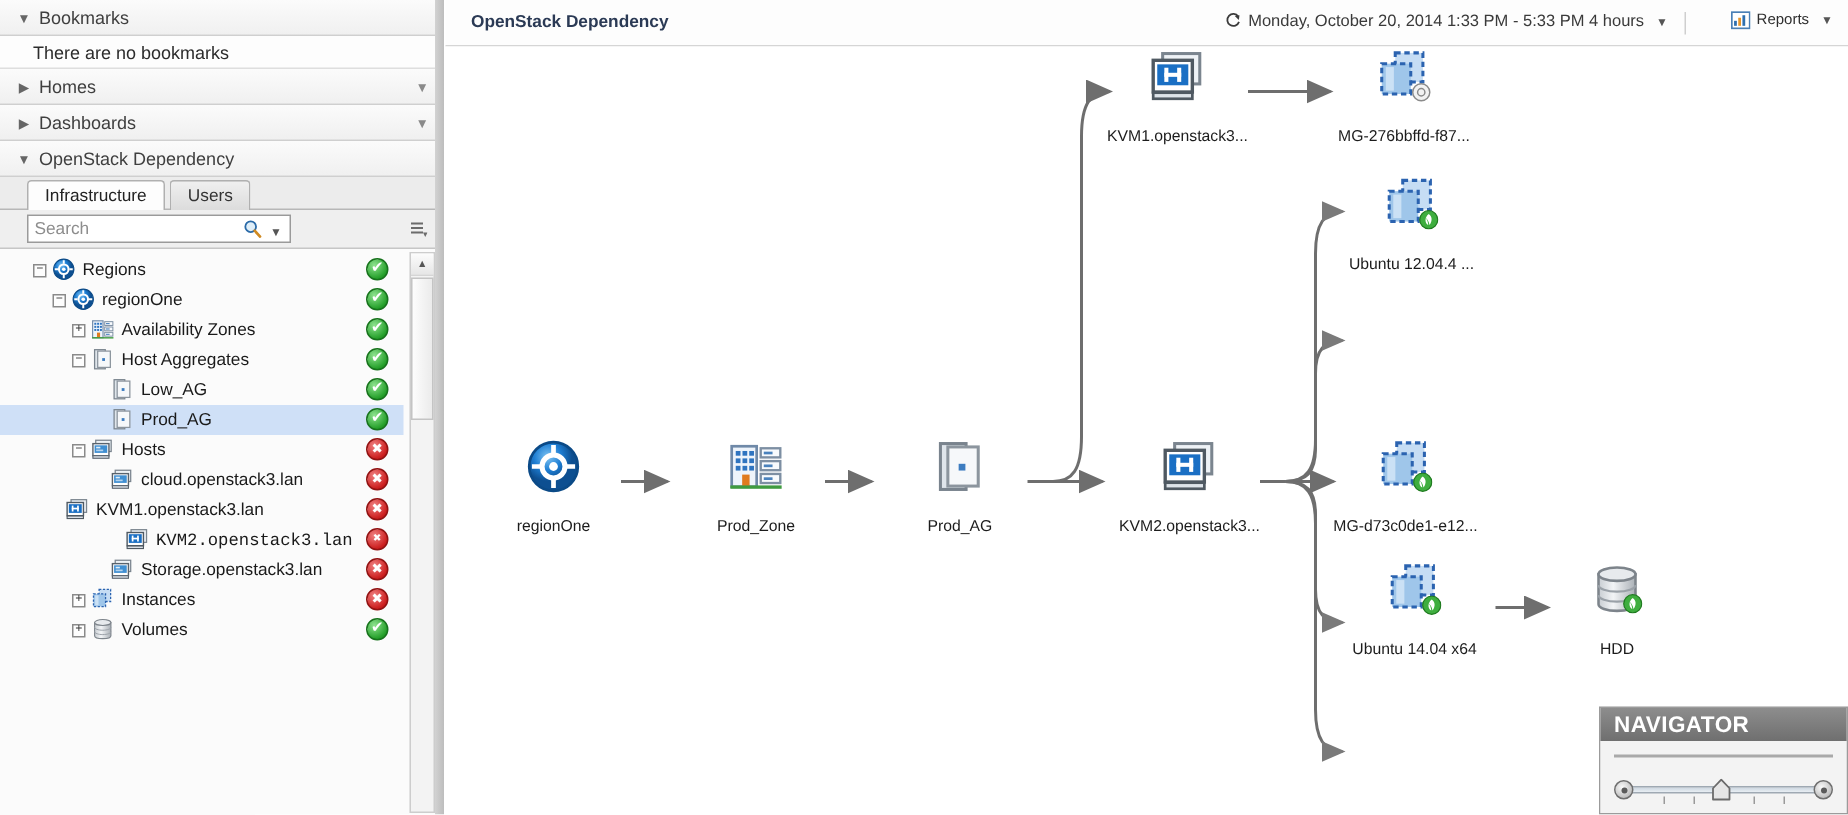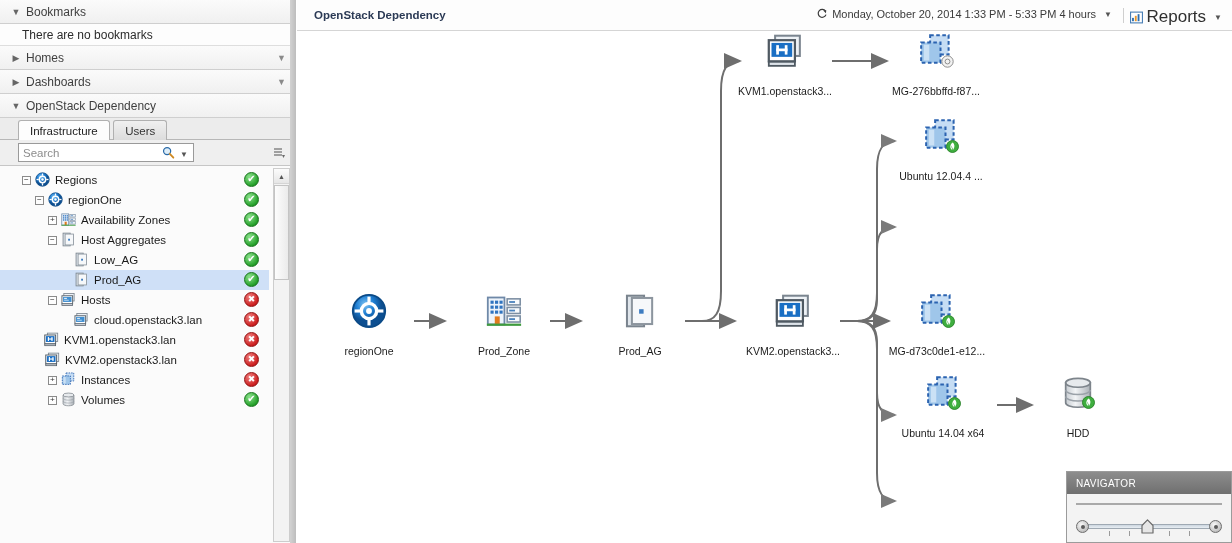--- a/index.html
+++ b/index.html
@@ -205,21 +205,21 @@
   #time-refresh-icon { width: 12px; height: 12px; margin-right: 4px; }
   #time-caret { margin-left: 8px; font-size: 8px; color: #555; }
   #time-caret::before { content: "\25BC"; }
   #header-divider {
     position: absolute; right: 108px; top: 8px;
     width: 1px; height: 15px; background: #cfcfcf;
   }
   #reports-btn {
     position: absolute; right: 10px; top: 7px;
     display: flex; align-items: center;
-    font-size: 17px; color: #2f2f2f;
+    font-size: 10px; color: #2f2f2f;
   }
   #reports-icon { width: 13px; height: 13px; margin-right: 4px; }
   #reports-caret { margin-left: 8px; font-size: 8px; color: #555; }
   #reports-caret::before { content: "\25BC"; }
 
   #canvas {
     position: relative;
     width: 935px; height: 512px;
     background: #ffffff;
     overflow: hidden;
@@ -245,21 +245,21 @@
   
   #navigator {
     position: absolute; right: 0px; bottom: 0px;
     width: 166px; height: 72px;
     background: #f2f2f2;
     border: 1px solid #9b9b9b;
   }
   #nav-title {
     height: 22px;
     background: linear-gradient(to bottom,#8d8d8d,#6f6f6f);
-    color: #fff; font-size: 10px; font-weight: normal;
+    color: #fff; font-size: 15px; font-weight: bold;
     display: flex; align-items: center; padding-left: 9px;
     letter-spacing: 0.3px;
   }
   #nav-body { position: relative; height: 48px; background: #f3f3f3; }
   #nav-sep {
     position: absolute; left: 9px; right: 9px; top: 9px;
     height: 2px; background: #a9a9a9;
   }
   #nav-slider { position: absolute; left: 9px; right: 9px; top: 24px; height: 22px; }
   #nav-track {
@@ -485,32 +485,45 @@
                 <rect x="0.8" y="3.2" width="11.6" height="9.4" fill="#ffffff" stroke="#4f5962" stroke-width="1"></rect>
                 <rect x="2" y="4.4" width="9.2" height="6.2" fill="#1a6fc4"></rect>
                 <rect x="4.1" y="5.4" width="1.2" height="4.2" fill="#ffffff"></rect>
                 <rect x="7.9" y="5.4" width="1.2" height="4.2" fill="#ffffff"></rect>
                 <rect x="4.1" y="6.9" width="5" height="1.2" fill="#ffffff"></rect>
                 <rect x="0.8" y="12.8" width="11.6" height="1.8" fill="#dde3e9" stroke="#4f5962" stroke-width="0.8"></rect>
               </svg></span>
             <span class="tree-label">KVM1.openstack3.lan</span>
             <span class="status-badge status-err"></span>
           </div>
-          <div class="tree-row" style="padding-left: 32px;">
+          <div class="tree-row" style="padding-left: 71px; font-family: Liberation Mono, monospace;">
             <span class="expander none"></span>
             <span class="tree-icon"><svg viewBox="0 0 16 16" width="15" height="15">
                 <rect x="3.6" y="1.2" width="11" height="9" fill="#eef2f6" stroke="#7b858f" stroke-width="0.9"></rect>
                 <rect x="0.8" y="3.2" width="11.6" height="9.4" fill="#ffffff" stroke="#4f5962" stroke-width="1"></rect>
                 <rect x="2" y="4.4" width="9.2" height="6.2" fill="#1a6fc4"></rect>
                 <rect x="4.1" y="5.4" width="1.2" height="4.2" fill="#ffffff"></rect>
                 <rect x="7.9" y="5.4" width="1.2" height="4.2" fill="#ffffff"></rect>
                 <rect x="4.1" y="6.9" width="5" height="1.2" fill="#ffffff"></rect>
                 <rect x="0.8" y="12.8" width="11.6" height="1.8" fill="#dde3e9" stroke="#4f5962" stroke-width="0.8"></rect>
               </svg></span>
             <span class="tree-label">KVM2.openstack3.lan</span>
+            <span class="status-badge status-err"></span>
+          </div>
+          <div class="tree-row" style="padding-left: 61px;">
+            <span class="expander none"></span>
+            <span class="tree-icon"><svg viewBox="0 0 16 16" width="15" height="15">
+                <rect x="3" y="1.6" width="11" height="8" fill="#eef2f6" stroke="#7b858f" stroke-width="0.9"></rect>
+                <rect x="1" y="4" width="11.4" height="8.6" fill="#ffffff" stroke="#59636d" stroke-width="1"></rect>
+                <rect x="2.2" y="5.2" width="9" height="5.4" fill="#3f8ed1"></rect>
+                <rect x="3.3" y="6.2" width="3" height="1.2" fill="#ffffff" opacity="0.85"></rect>
+                <rect x="3.3" y="8.2" width="5" height="1.2" fill="#ffffff" opacity="0.6"></rect>
+                <rect x="1" y="12.6" width="11.4" height="1.8" fill="#dde3e9" stroke="#59636d" stroke-width="0.8"></rect>
+              </svg></span>
+            <span class="tree-label">Storage.openstack3.lan</span>
             <span class="status-badge status-err"></span>
           </div>
           <div class="tree-row" style="padding-left: 48px;">
             <span class="expander">+</span>
             <span class="tree-icon"><svg viewBox="0 0 16 16" width="15" height="15">
                 <rect x="5.4" y="1" width="8.2" height="8.6" fill="#c6ddf4" stroke="#2b63b0" stroke-width="0.9" stroke-dasharray="1.6 1.1"></rect>
                 <rect x="1.4" y="4.2" width="8.6" height="9" fill="#9fc6ea" stroke="#2b63b0" stroke-width="0.9" stroke-dasharray="1.6 1.1"></rect>
                 <rect x="2.6" y="5.2" width="2.4" height="7" fill="#d9e9f8" opacity="0.75"></rect>
               </svg></span>
             <span class="tree-label">Instances</span>

